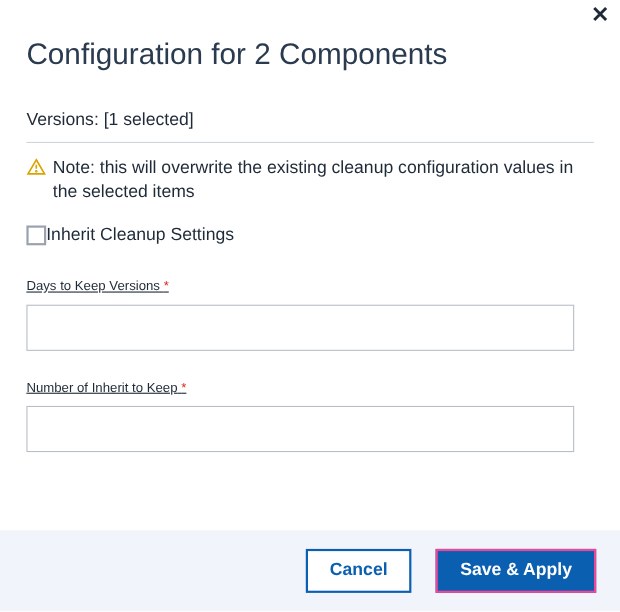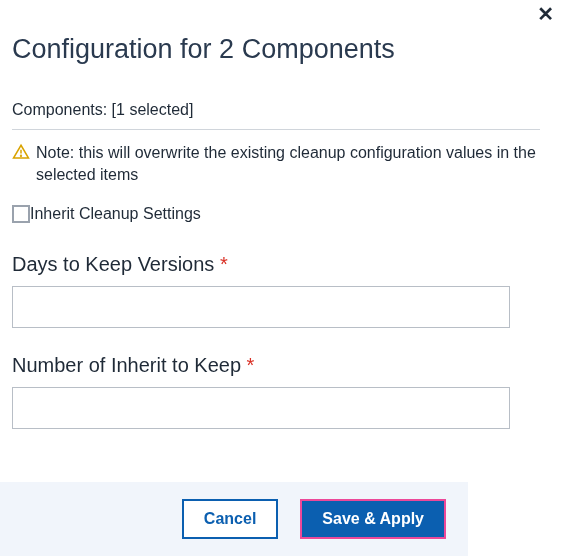--- a/index.html
+++ b/index.html
@@ -1,47 +1,47 @@
 <!DOCTYPE html>
 <html><head>
 <meta charset="utf-8">
 <style>
   * { box-sizing: border-box; margin: 0; padding: 0; }
   html, body { width: 564px; height: 556px; font-family: Arial, Helvetica, sans-serif; background: #fff; color: #1f2a37; }
   .modal { width: 564px; height: 556px; position: relative; display: flex; flex-direction: column; }
   .close { position: absolute; top: 4px; right: 10px; font-size: 20px; font-weight: bold; cursor: pointer; color: #1f2a37; line-height: 1; }
-  .content { padding: 24px 24px 0 12px; flex: 1; }
+  .content { padding: 24px 24px 0 24px; flex: 1; }
   .title { font-size: 27px; font-weight: 400; color: #2a3a4f; margin-top: 10px; margin-bottom: 36px; }
   .component-line { font-size: 16px; color: #1f2a37; margin-bottom: 8px; }
   .divider { border: none; border-top: 1px solid #d0d5db; margin: 10px 0 12px 0; }
   .note-row { display: flex; align-items: flex-start; gap: 6px; color: #1f2a37; font-size: 16px; line-height: 1.35; margin-bottom: 20px; }
   .warn-icon { flex: 0 0 auto; display: inline-flex; color: #d9a300; margin-top: 1px; }
   .checkbox-row { display: flex; align-items: center; margin-bottom: 30px; }
   .chk { width: 18px; height: 18px; border: 2px solid #9aa2ad; background: #fff; display: inline-block; cursor: pointer; }
   .field { margin-bottom: 26px; }
-  .field-label { font-size: 20px; color: #1f2a37; margin-bottom: 10px; display: block; }
+  .field-label { font-size: 12px; color: #1f2a37; margin-bottom: 10px; display: block; text-decoration: underline; }
   .req { color: #d93025; }
   .text-input { width: 498px; height: 42px; border: 1px solid #b8bec6; background: #fff; font-size: 15px; padding: 0 10px; outline: none; }
-  .footer { height: 74px; width: 468px; background: #f1f5fb; display: flex; align-items: center; justify-content: flex-end; gap: 22px; padding: 0 22px; }
+  .footer { height: 74px; width: 564px; background: #f1f5fb; display: flex; align-items: center; justify-content: flex-end; gap: 22px; padding: 0 22px; }
   .btn { height: 40px; font-size: 16px; font-weight: 700; display: inline-flex; align-items: center; justify-content: center; cursor: pointer; padding: 0 20px; }
   .btn-secondary { background: #fff; border: 2px solid #0b5fb0; color: #0b5fb0; }
   .btn-primary { background: #0b5fb0; border: 2px solid #ec4899; color: #fff; }
 </style>
 </head>
 <body>
 
 <div class="modal">
 
   <span class="close">✕</span>
 
   <div class="content">
     <h1 class="title">Configuration for 2 Components</h1>
 
     <div class="component-line">
-      <span>Components: </span><span>[1 selected]</span>
+      <span>Versions: </span><span>[1 selected]</span>
     </div>
 
     <hr class="divider">
 
     <div class="note-row">
       <span class="warn-icon">
         <svg width="18" height="18" viewBox="0 0 24 24" fill="none" stroke="currentColor" stroke-width="2">
           <path d="M12 3 L22 20 L2 20 Z"></path>
           <line x1="12" y1="9" x2="12" y2="14"></line>
           <circle cx="12" cy="17" r="0.6" fill="currentColor"></circle>

